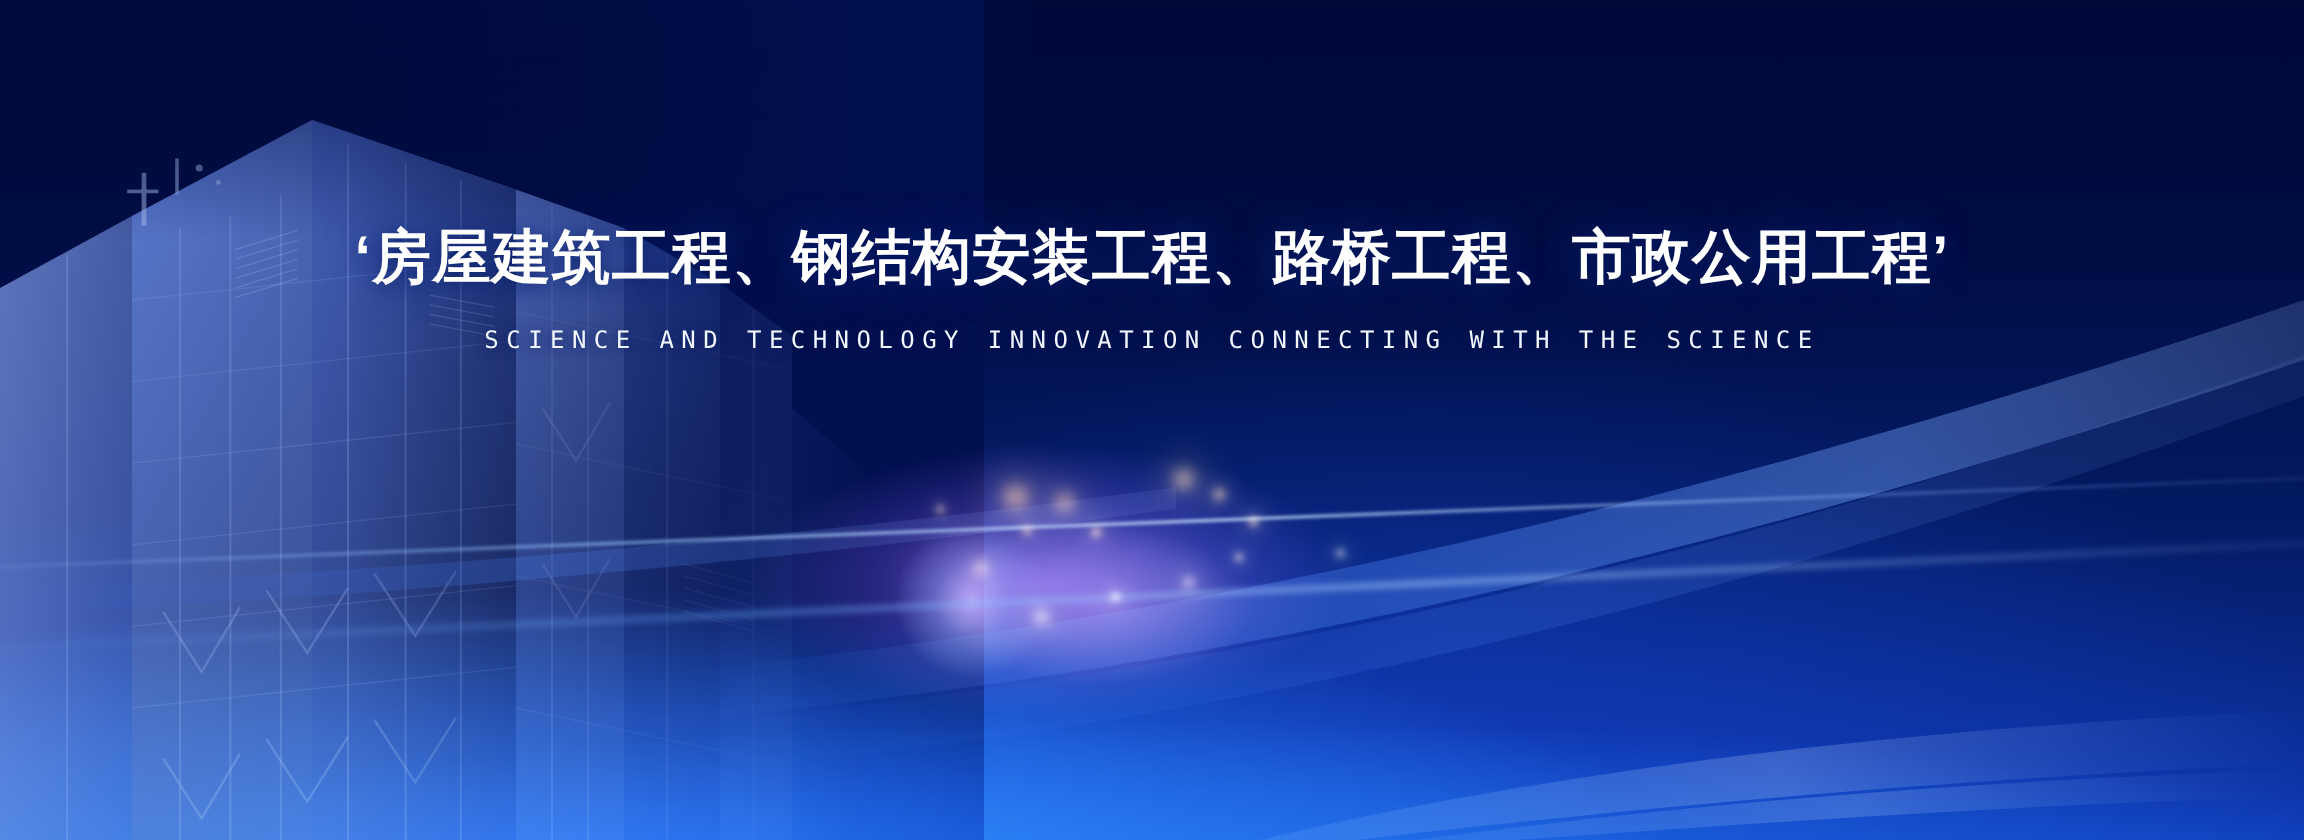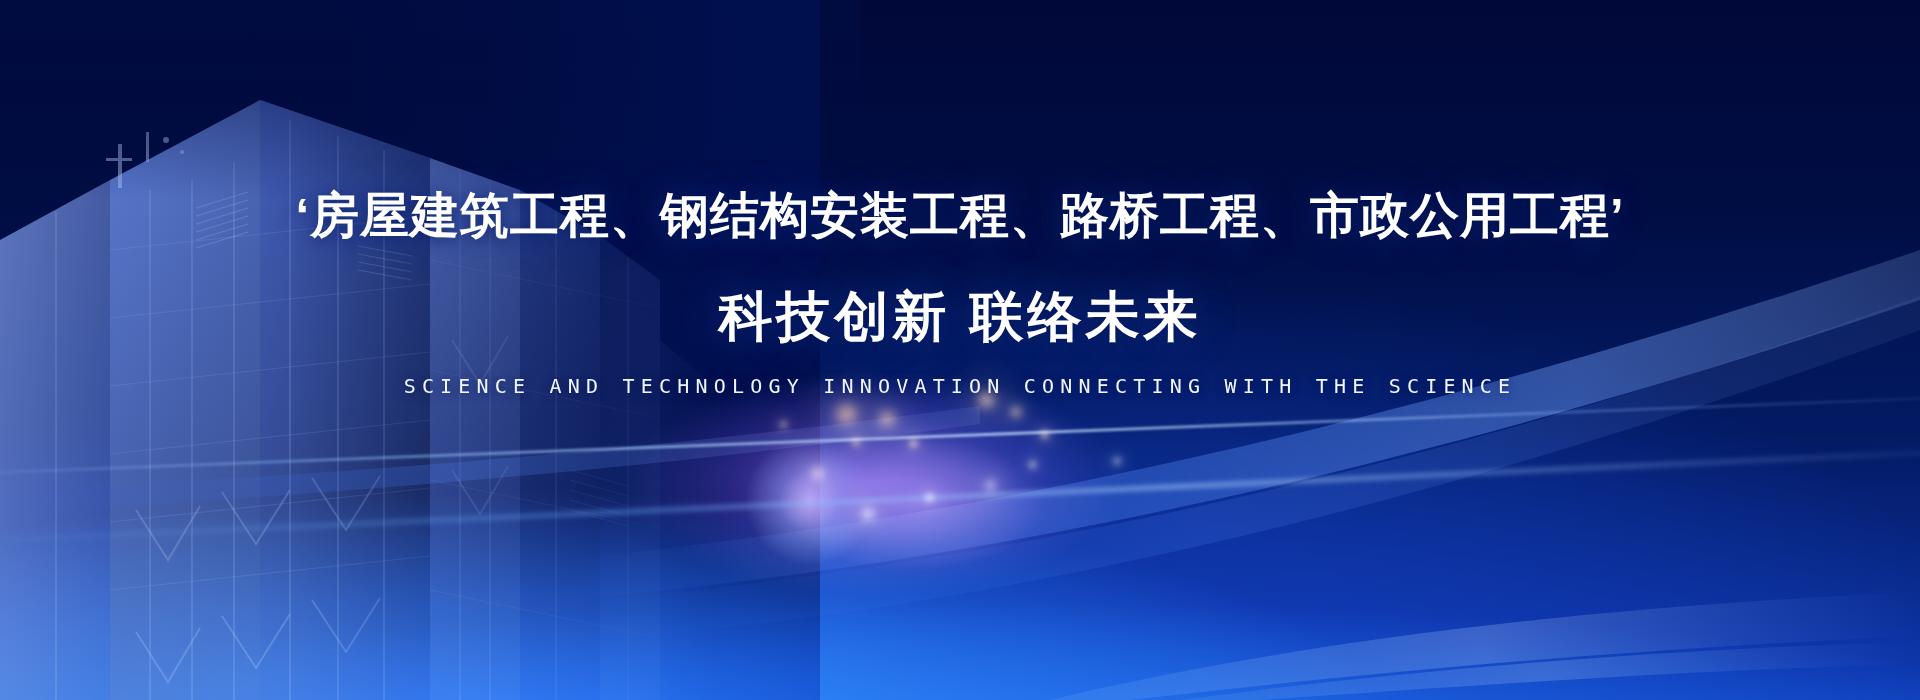--- a/index.html
+++ b/index.html
@@ -288,17 +288,16 @@
       <span class="dot" style="left: 42.6%; top: 67.6%; width: 13px; height: 13px; margin-left: -6.5px; margin-top: -6.5px; background: radial-gradient(circle, rgb(255, 217, 140) 0%, rgb(255, 217, 140) 42%, rgba(255, 200, 110, 0) 78%); filter: blur(5px); opacity: 0.85; box-shadow: rgb(255, 217, 140) 0px 0px 20.8px;"></span>
       <span class="dot" style="left: 48.4%; top: 71%; width: 9px; height: 9px; margin-left: -4.5px; margin-top: -4.5px; background: radial-gradient(circle, rgb(255, 255, 255) 0%, rgb(255, 255, 255) 42%, rgba(255, 200, 110, 0) 78%); filter: blur(3px); opacity: 0.85; box-shadow: rgb(255, 255, 255) 0px 0px 14.4px;"></span>
       <span class="dot" style="left: 45.2%; top: 73.4%; width: 14px; height: 14px; margin-left: -7px; margin-top: -7px; background: radial-gradient(circle, rgb(255, 255, 255) 0%, rgb(255, 255, 255) 42%, rgba(255, 200, 110, 0) 78%); filter: blur(5px); opacity: 0.8; box-shadow: rgb(255, 255, 255) 0px 0px 22.4px;"></span>
       <span class="dot" style="left: 51.6%; top: 69.4%; width: 11px; height: 11px; margin-left: -5.5px; margin-top: -5.5px; background: radial-gradient(circle, rgb(243, 226, 255) 0%, rgb(243, 226, 255) 42%, rgba(255, 200, 110, 0) 78%); filter: blur(4px); opacity: 0.75; box-shadow: rgb(243, 226, 255) 0px 0px 17.6px;"></span>
       <span class="dot" style="left: 58.2%; top: 65.8%; width: 8px; height: 8px; margin-left: -4px; margin-top: -4px; background: radial-gradient(circle, rgb(255, 255, 255) 0%, rgb(255, 255, 255) 42%, rgba(255, 200, 110, 0) 78%); filter: blur(3px); opacity: 0.6; box-shadow: rgb(255, 255, 255) 0px 0px 12.8px;"></span>
       <span class="dot" style="left: 40.8%; top: 60.6%; width: 7px; height: 7px; margin-left: -3.5px; margin-top: -3.5px; background: radial-gradient(circle, rgb(255, 226, 160) 0%, rgb(255, 226, 160) 42%, rgba(255, 200, 110, 0) 78%); filter: blur(3px); opacity: 0.7; box-shadow: rgb(255, 226, 160) 0px 0px 11.2px;"></span>
     </div>
 
   <div class="copy">
     <div class="headline">‘房屋建筑工程、钢结构安装工程、路桥工程、市政公用工程’</div>
-    <div class="slogan">科技创新  联络未来</div>
     <div class="subtitle">SCIENCE AND TECHNOLOGY INNOVATION CONNECTING WITH THE SCIENCE</div>
   </div>
 
 </div>
 
 </body></html>

